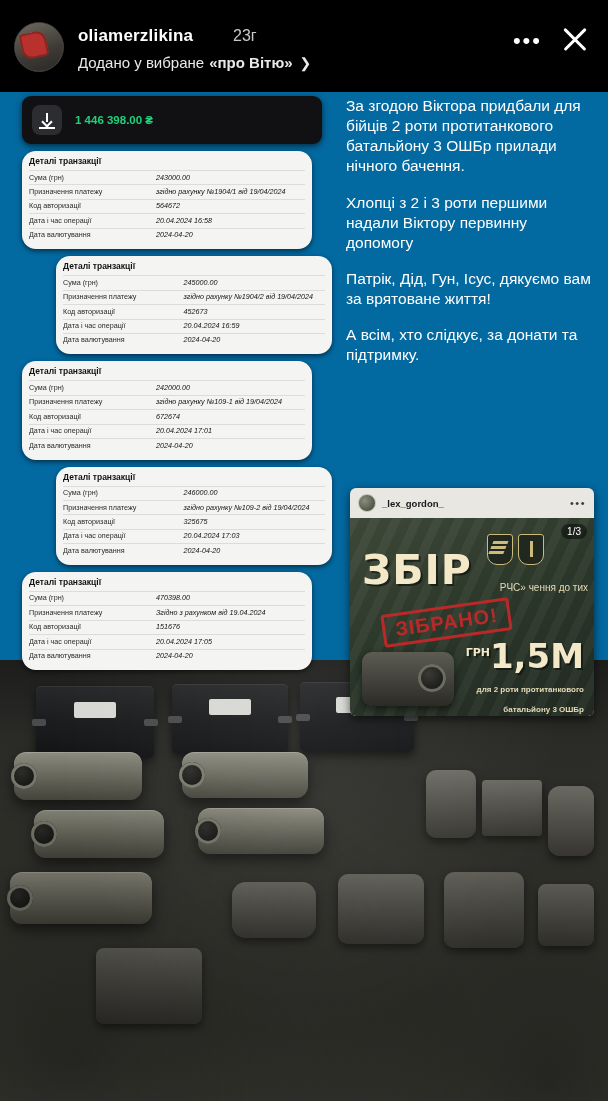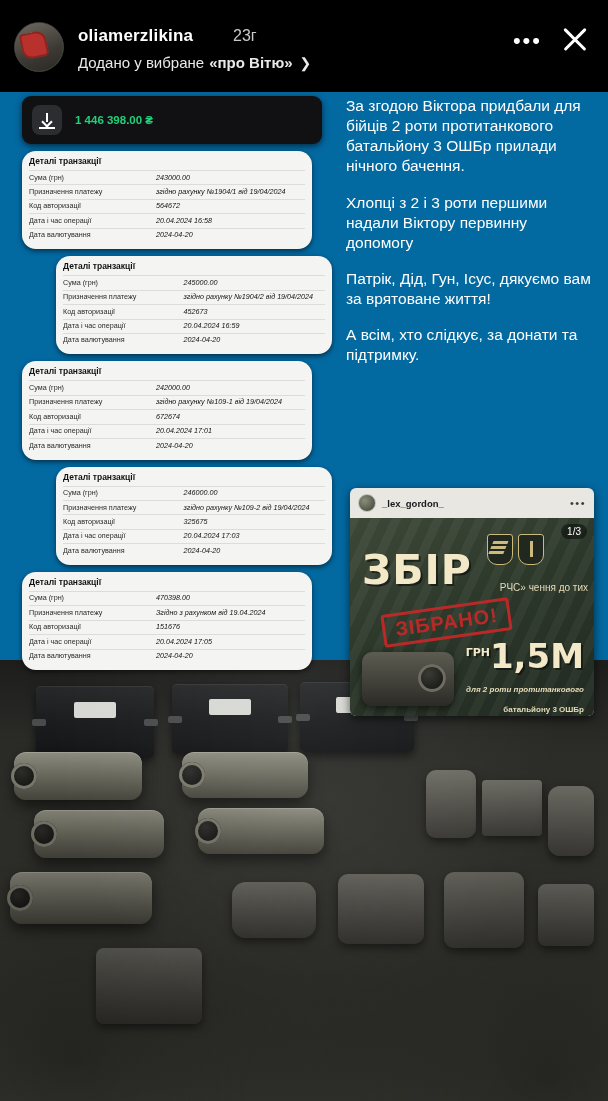--- a/index.html
+++ b/index.html
@@ -382,21 +382,20 @@
   }
   .sum span { font-size: 11px; vertical-align: super; margin-top: 7px; }
   .sub1 {
     position: absolute;
     right: 10px; bottom: 22px;
     color: #e6dcb8;
     font-size: 8px;
     font-weight: bold;
     z-index: 3;
     text-align: right;
-    font-style: italic;
   }
   .sub2 {
     position: absolute;
     right: 10px; bottom: 2px;
     color: #e6dcb8;
     font-size: 8px;
     font-weight: bold;
     z-index: 3;
     text-align: right;
   }

